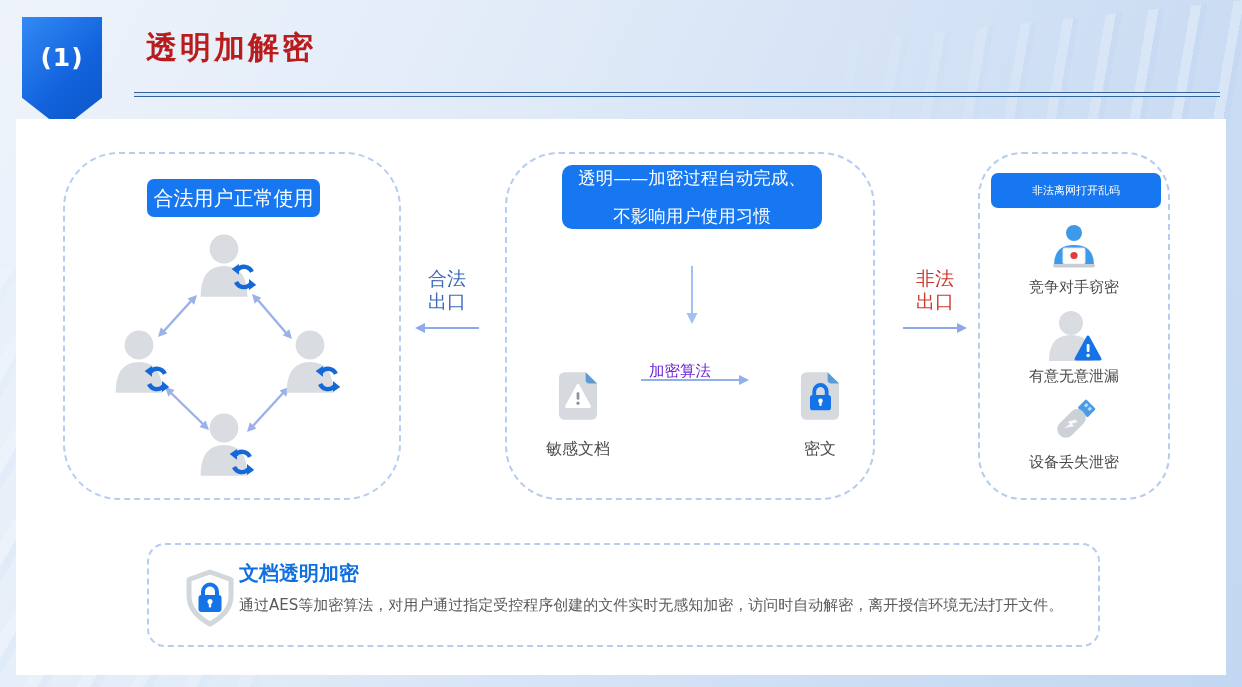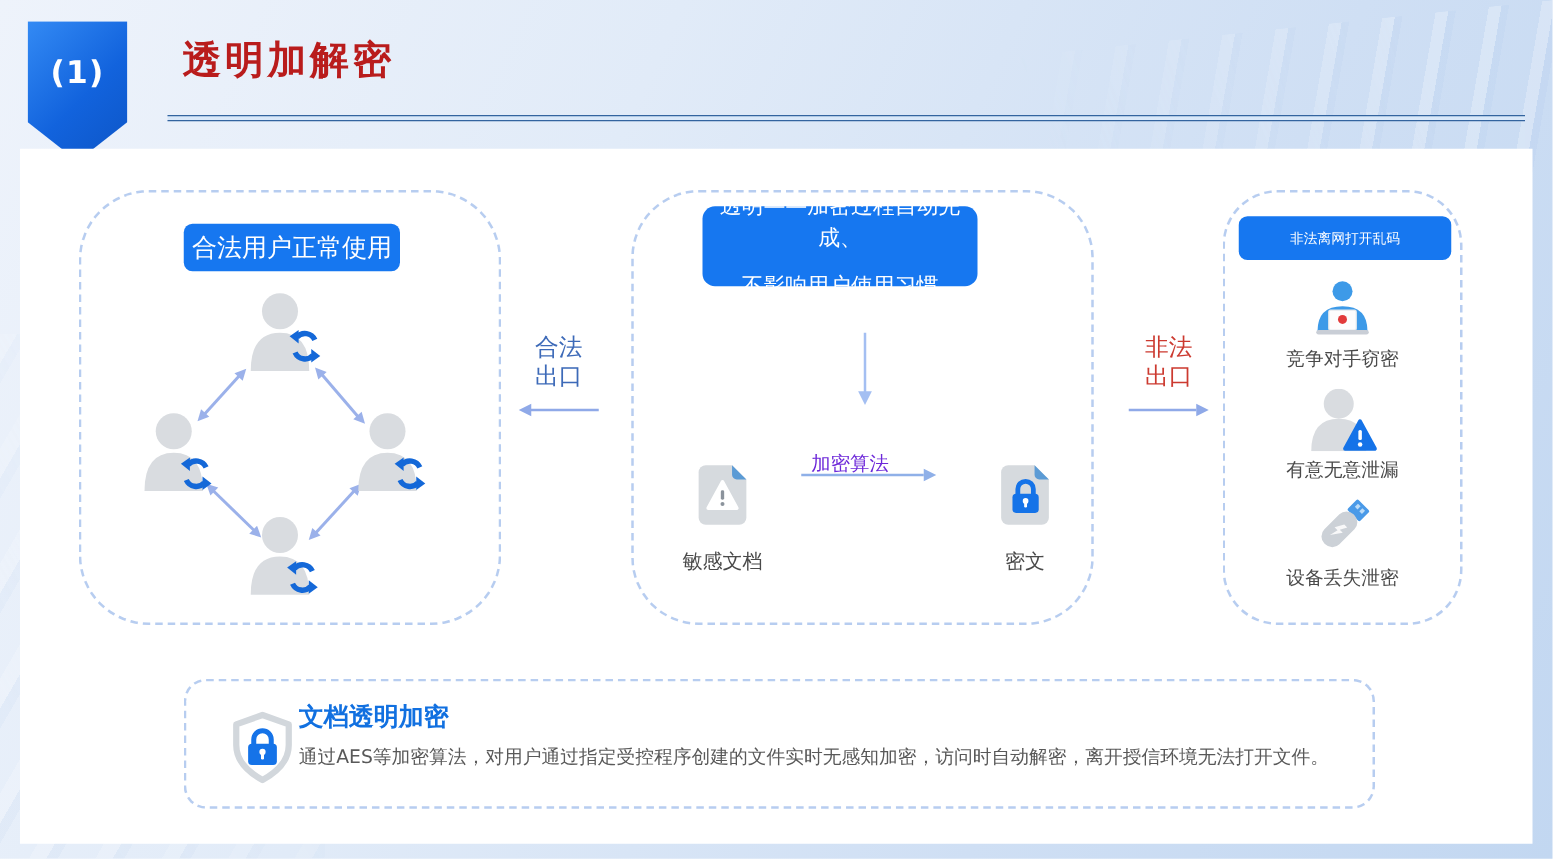--- a/index.html
+++ b/index.html
@@ -47,21 +47,21 @@
   .dashed-box{position:absolute;box-sizing:border-box;border:2px dashed #b7cdf0;background:#fff;}
   .box-left{left:47px;top:33px;width:338px;height:348px;border-radius:56px;}
   .box-mid{left:489px;top:33px;width:370px;height:348px;border-radius:54px;}
   .box-right{left:962px;top:33px;width:192px;height:348px;border-radius:44px;}
   .pill{
     background:#1677f0;color:#fff;border-radius:7px;
     display:flex;align-items:center;justify-content:center;text-align:center;
     position:absolute;
   }
   .pill-left{left:82px;top:25px;width:173px;height:38px;font-size:20px;}
-  .pill-mid{left:55px;top:11px;width:220px;height:64px;font-size:17.5px;line-height:1.5;border-radius:10px;flex-direction:column;gap:12px;}
+  .pill-mid{left:55px;top:11px;width:260px;height:64px;font-size:17.5px;line-height:1.5;border-radius:10px;flex-direction:column;gap:12px;}
   .pill-right{left:11px;top:19px;width:170px;height:35px;font-size:11px;}
   .diamond-net{position:absolute;left:6px;top:72px;}
   
   .down-arrow{position:absolute;left:177px;top:112px;}
   .doc{position:absolute;width:42px;height:54px;}
   .doc-src{left:50px;top:215px;}
   .doc-dst{left:292px;top:215px;}
   .doc-label{position:absolute;top:285px;width:130px;text-align:center;font-size:16px;color:#4a4a4a;}
   .doc-label-src{left:6px;}
   .doc-label-dst{left:248px;}

